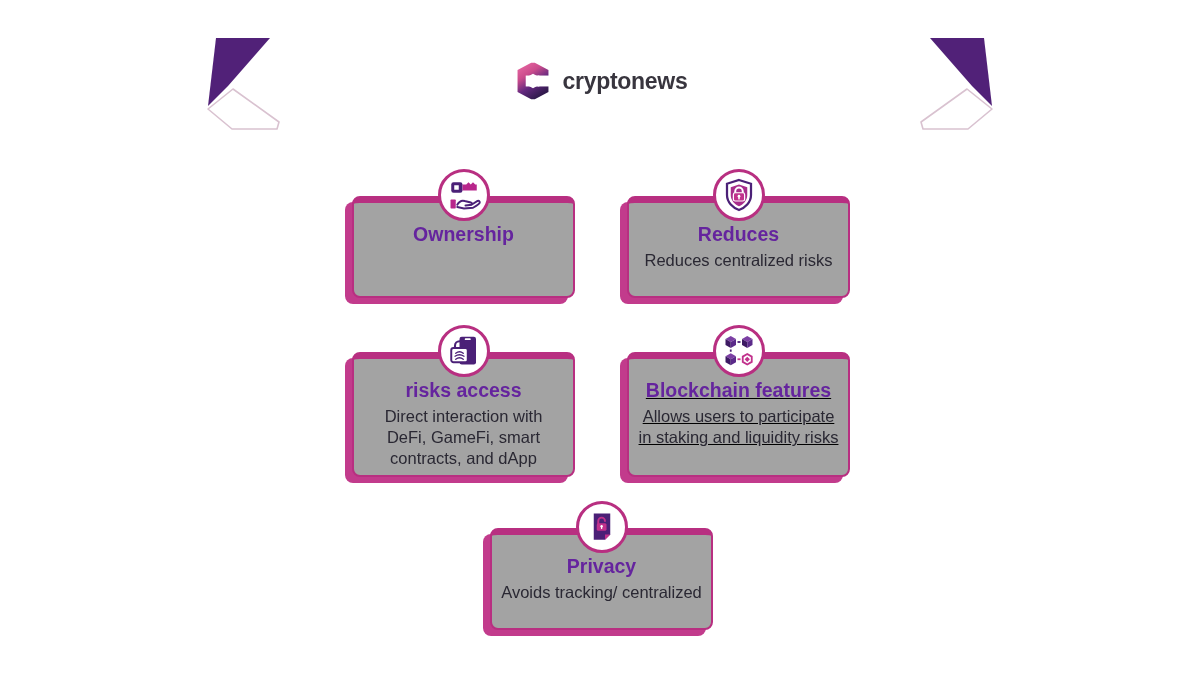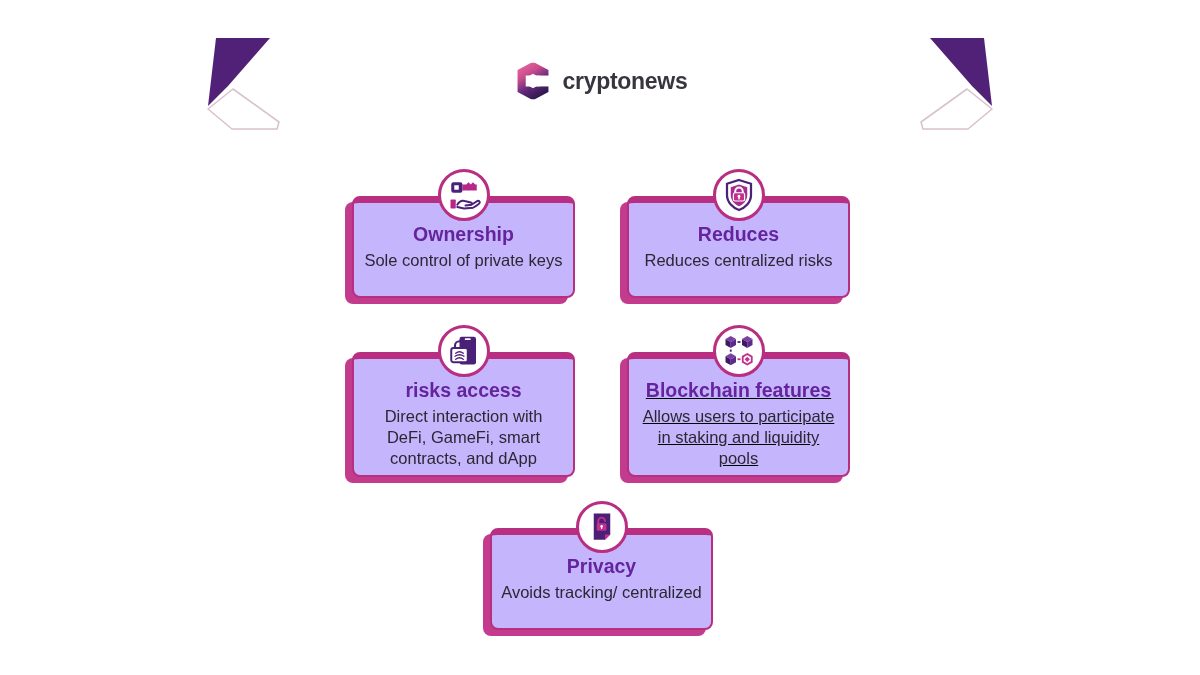--- a/index.html
+++ b/index.html
@@ -20,21 +20,21 @@
     position:absolute;top:58px;left:0;width:100%;height:46px;
     display:flex;align-items:center;justify-content:center;gap:10px;
   }
   .logo-text{
     font-size:23px;font-weight:bold;color:#38353e;letter-spacing:-0.3px;
   }
 
   
   .card{
     position:absolute;
-    background:#c4b5fd;
+    background:#a3a3a3;
     border:2px solid #b82f81;
     border-top-width:7px;
     border-radius:8px;
     box-shadow:-7px 6px 0 0 #c23b8c;
     box-sizing:border-box;
     text-align:center;
   }
   .icon-circle{
     position:absolute;left:50%;top:-34px;transform:translateX(-50%);
     width:52px;height:52px;border-radius:50%;
@@ -95,21 +95,20 @@
     <div class="icon-circle">
       <svg width="36" height="36" viewBox="0 0 48 48">
         <rect x="7" y="7" width="15" height="14" rx="3" fill="#4b2077"></rect>
         <rect x="11" y="11" width="6" height="6" fill="#ffffff"></rect>
         <path d="M22,10 h5 l3,-3 3,3 3,-3 3,3 2,0 0,8 -19,0 z" fill="#b8268b"></path>
         <rect x="6" y="30" width="7" height="12" rx="1" fill="#b8268b"></rect>
         <path d="M15,37 q4,-7 10,-5 l8,2 q3,1 1,3 l-8,1 m8,-1 l8,-5 q3,-1 3,2 0,2 -9,7 l-12,1 -9,-2" fill="none" stroke="#4b2077" stroke-width="2.6" stroke-linecap="round"></path>
       </svg>
     </div>
     <h3>Ownership</h3>
-    <p>Sole control of private keys</p>
   </div>
 
   <div class="card c2">
     <div class="icon-circle">
       <svg width="36" height="36" viewBox="0 0 48 48">
         <path d="M24,4 L40,9 V24 C40,34 32,41 24,44 C16,41 8,34 8,24 V9 Z" fill="#ffffff" stroke="#4b2077" stroke-width="3"></path>
         <path d="M24,10 L35,13.5 V24 C35,31 30,36.5 24,39 C18,36.5 13,31 13,24 V13.5 Z" fill="#a82c8b"></path>
         <path d="M19,22 v-3 a5,5 0 0 1 10,0 v3" fill="none" stroke="#ffffff" stroke-width="2.6"></path>
         <rect x="16.5" y="21" width="15" height="11" rx="2.5" fill="#c1318c" stroke="#ffffff" stroke-width="1.6"></rect>
         <circle cx="24" cy="25.5" r="1.8" fill="#ffffff"></circle>
@@ -153,21 +152,21 @@
           <polygon points="20,31 13,35 13,43 20,39" fill="#5b2a8a"></polygon>
         </g>
         <polygon points="35,28 41,31.5 41,38.5 35,42 29,38.5 29,31.5" fill="none" stroke="#c1318c" stroke-width="2.4"></polygon>
         <polygon points="35,31.5 38.5,35 35,38.5 31.5,35" fill="#c1318c"></polygon>
         <line x1="22" y1="12" x2="26" y2="12" stroke="#4b2077" stroke-width="2.4"></line>
         <line x1="22" y1="35" x2="26" y2="35" stroke="#c1318c" stroke-width="2.4"></line>
         <line x1="13" y1="22" x2="13" y2="25" stroke="#4b2077" stroke-width="2.4"></line>
       </svg>
     </div>
     <h3>Blockchain features</h3>
-    <p>Allows users to participate in staking and liquidity pools</p>
+    <p>Allows users to participate in staking and liquidity risks</p>
   </div>
 
   <div class="card c5">
     <div class="icon-circle">
       <svg width="36" height="36" viewBox="0 0 48 48">
         <path d="M13,6 h22 v28 l-7,7 h-15 z" fill="#4b2077"></path>
         <polygon points="35,34 28,34 28,41" fill="#c1318c"></polygon>
         <path d="M19,20 v-4 a4.5,4.5 0 0 1 9,0" fill="none" stroke="#c1318c" stroke-width="2.6" stroke-linecap="round"></path>
         <rect x="17" y="19" width="13" height="10" rx="2" fill="#c1318c"></rect>
         <circle cx="23.5" cy="23" r="1.6" fill="#ffffff"></circle>

